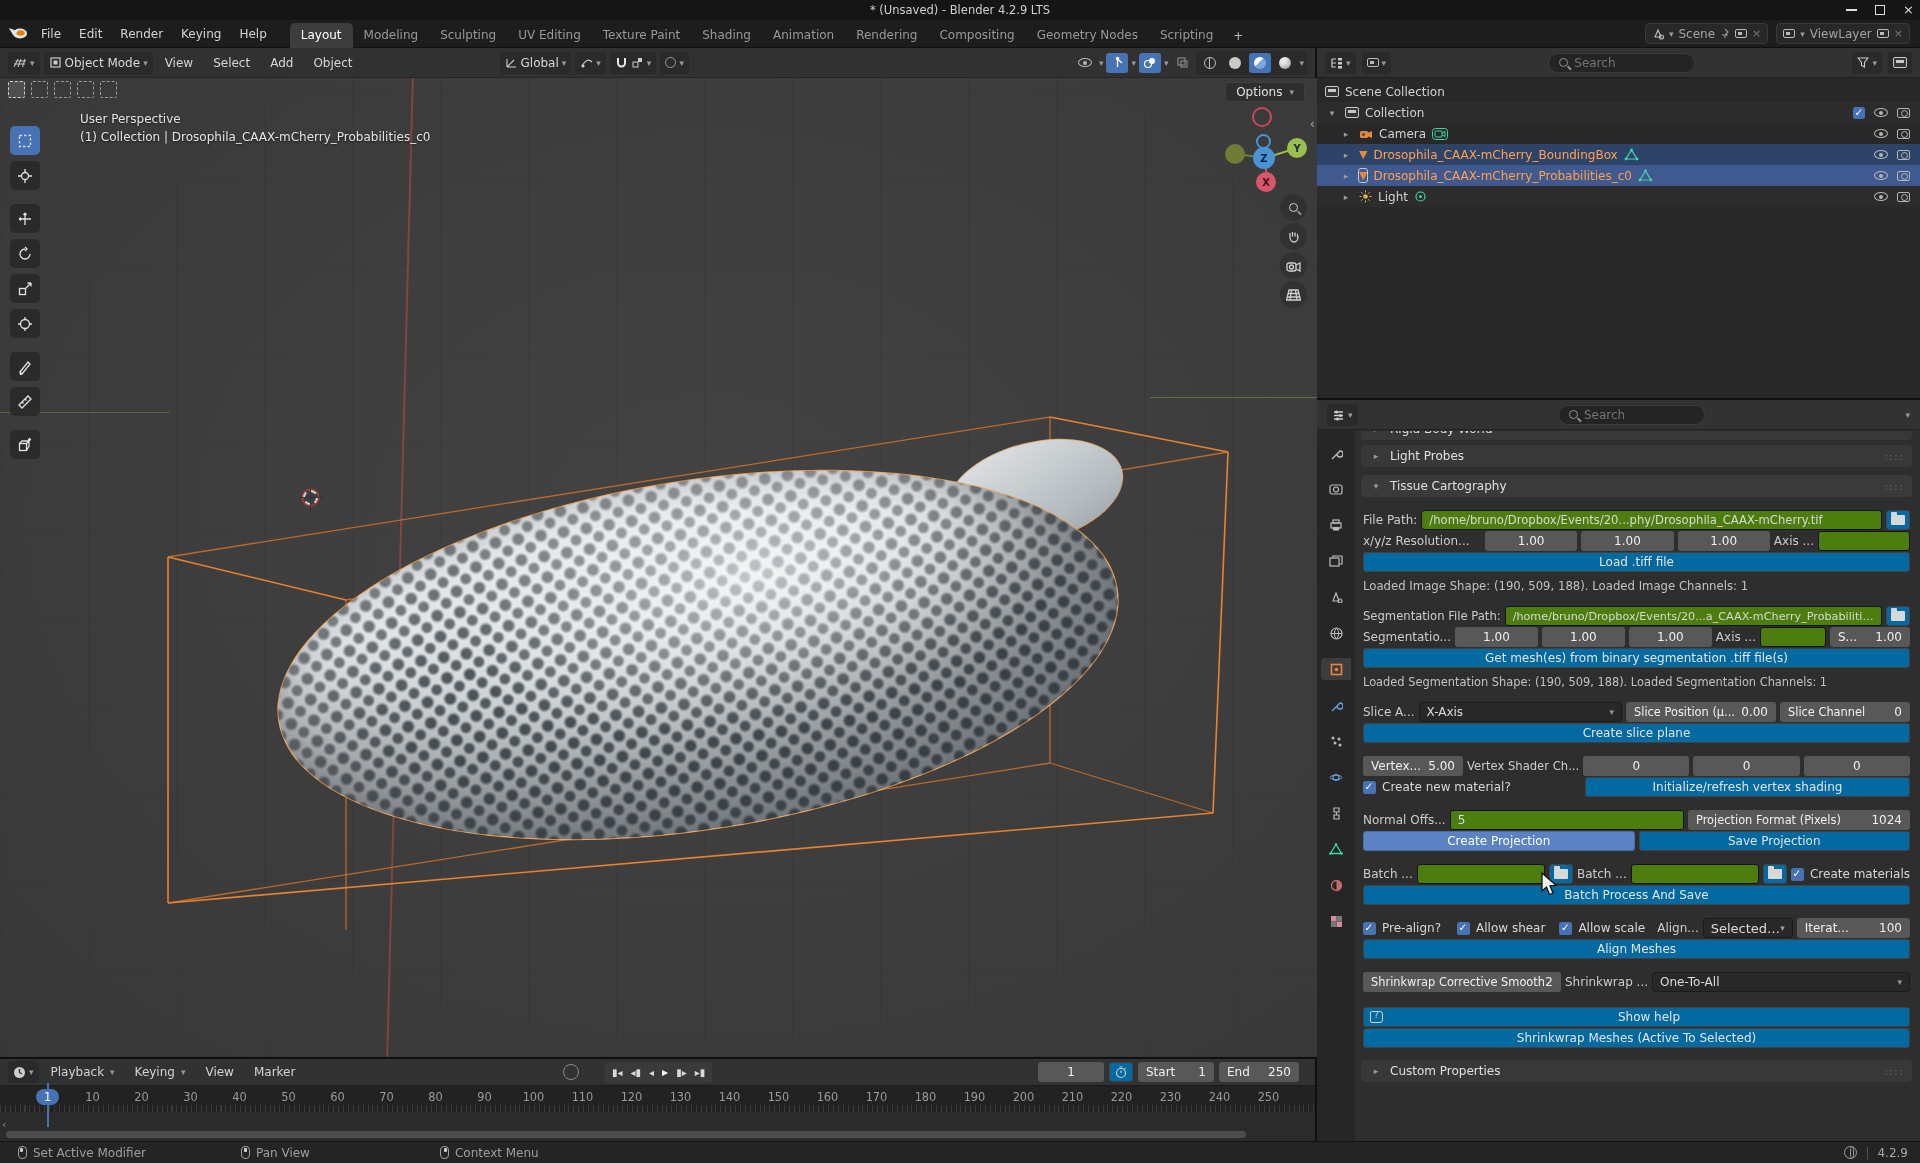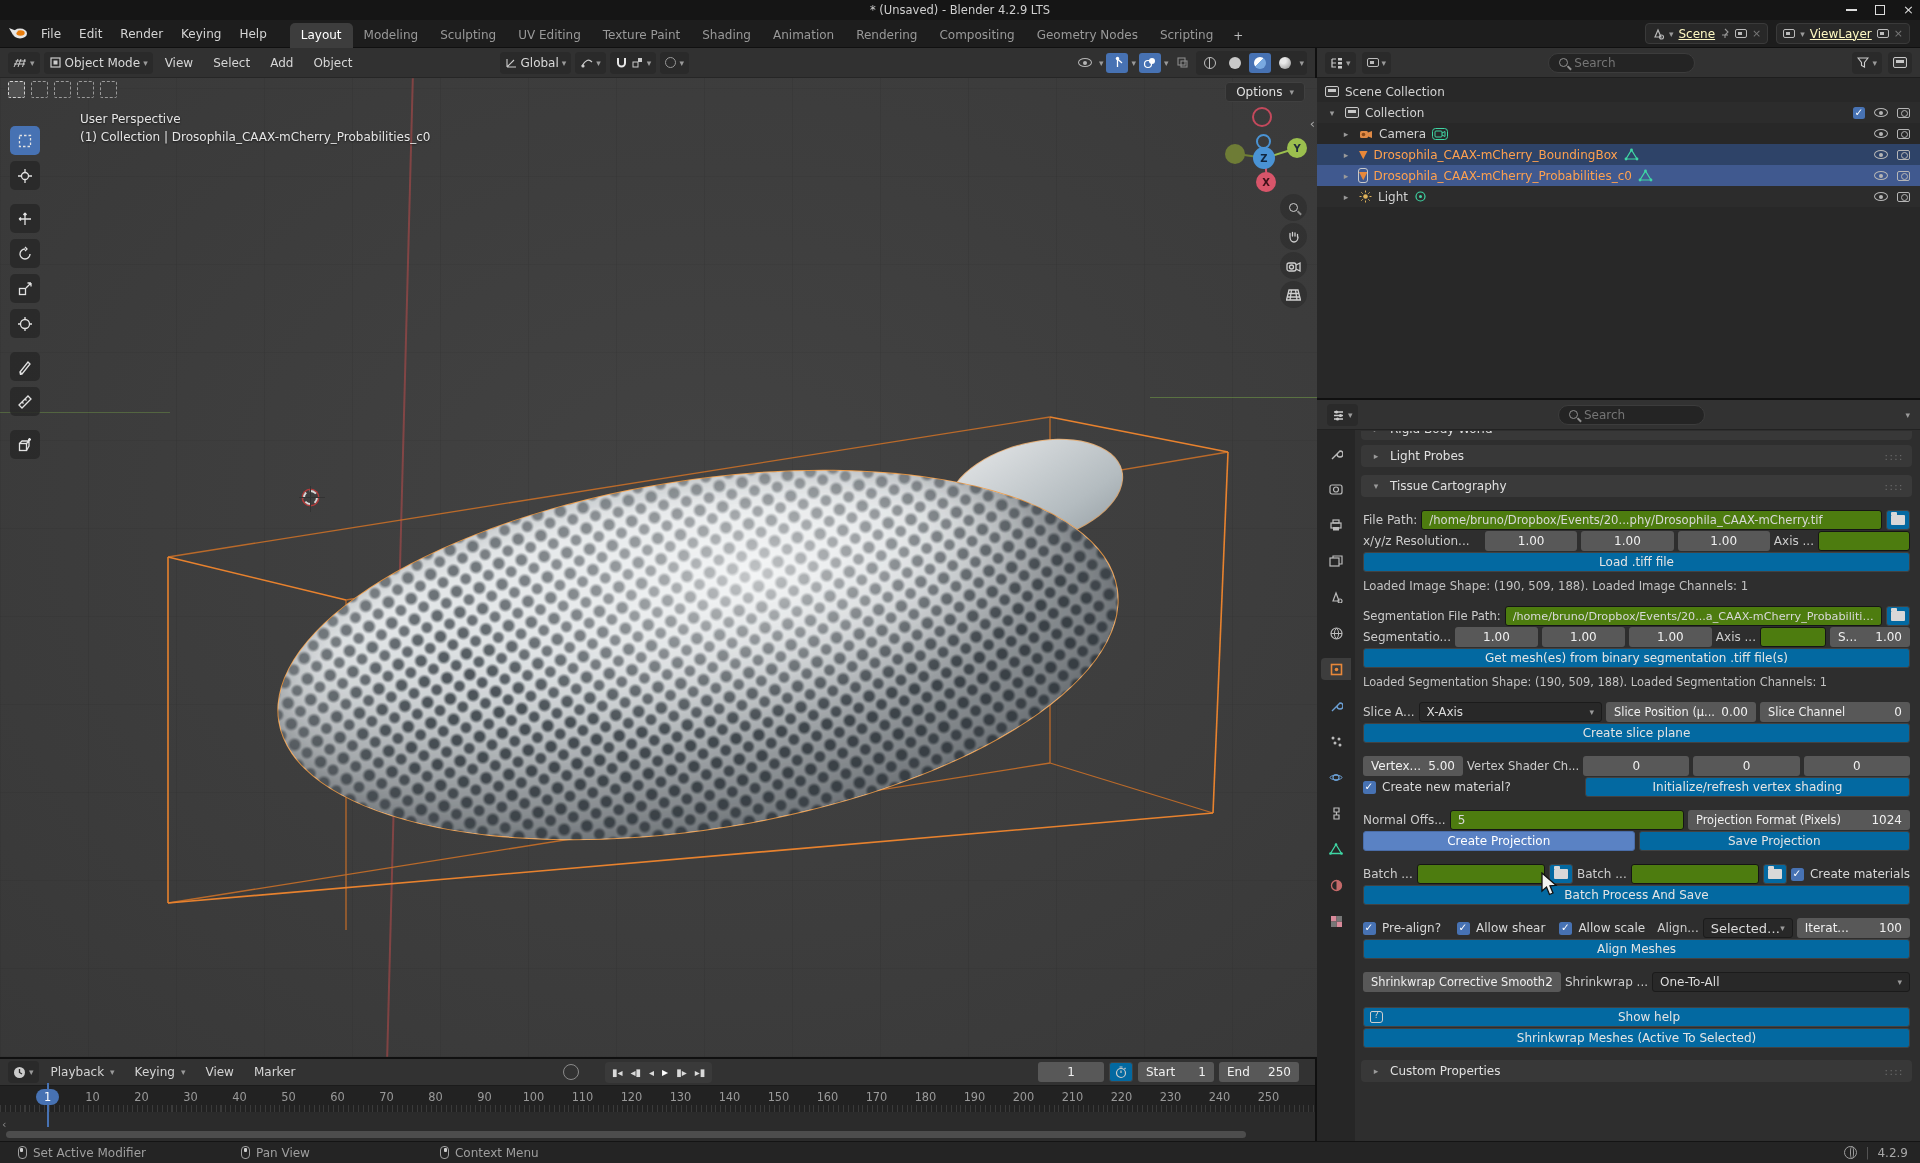--- a/index.html
+++ b/index.html
@@ -15,21 +15,21 @@
 
   
   .topbar{position:absolute;left:0;top:20px;width:1920px;height:28px;background:#1d1d1d;display:flex;align-items:center;border-bottom:1px solid #101010;}
   .menu-item{padding:0 9px;color:#d4d4d4;cursor:default;}
   .ws-tabs{display:flex;align-items:flex-end;height:28px;margin-left:14px;}
   .ws-tab{padding:5px 11px 6px;color:#999;border-radius:5px 5px 0 0;}
   .ws-tab.active{background:#3d3d3d;color:#fff;}
   .ws-add{padding:5px 9px;color:#bbb;}
   .tb-right{margin-left:auto;display:flex;align-items:center;gap:8px;margin-right:10px;}
   .id-block{display:flex;align-items:center;gap:5px;background:#282828;border:1px solid #3a3a3a;border-radius:4px;padding:2px 6px;height:21px;}
-  .id-block .lbl{color:#fef9c3;text-decoration:underline;}
+  .id-block .lbl{color:#a3a3a3;}
   .dim-x{color:#777;font-size:11px;}
   .mini-ic{display:inline-block;width:12px;height:9px;border:1px solid #bbb;border-radius:2px;position:relative;}
   .mini-ic.photo::after{content:"";position:absolute;left:2px;top:2px;width:4px;height:3px;background:#bbb;}
   .chev{color:#9a9a9a;font-size:9px;}
 
   
   .hdr{background:#323232;display:flex;align-items:center;}
   .mag{display:inline-block;width:9px;height:9px;border:1.4px solid #909090;border-radius:50%;position:relative;flex:none;}
   .mag::after{content:"";position:absolute;left:7px;top:8px;width:5px;height:1.5px;background:#909090;transform:rotate(45deg);}
   .search-box{display:flex;align-items:center;gap:6px;background:#242424;border:1px solid #3c3c3c;border-radius:10px;padding:2px 10px;height:20px;}
@@ -781,21 +781,21 @@
       <div class="prow sep12">
         <span class="plabel">Slice A...</span>
         <span class="ddown grow">
             <span>X-Axis</span>
             <span class="chev val-r">▾</span>
           </span>
         <span class="nfield" style="width:150px;">
             <span class="ellip" style="font-size:11.4px;">Slice Position (μ...</span>
             <span class="val-r">0.00</span>
           </span>
-        <span class="nfield" style="width:150px;">
+        <span class="nfield" style="width:130px;">
             <span style="font-size:11.4px;">Slice Channel</span>
             <span class="val-r">0</span>
           </span>
       </div>
 
       <div class="prow">
           <span class="btn grow">
             <span>Create slice plane</span>
           </span>
         </div>

